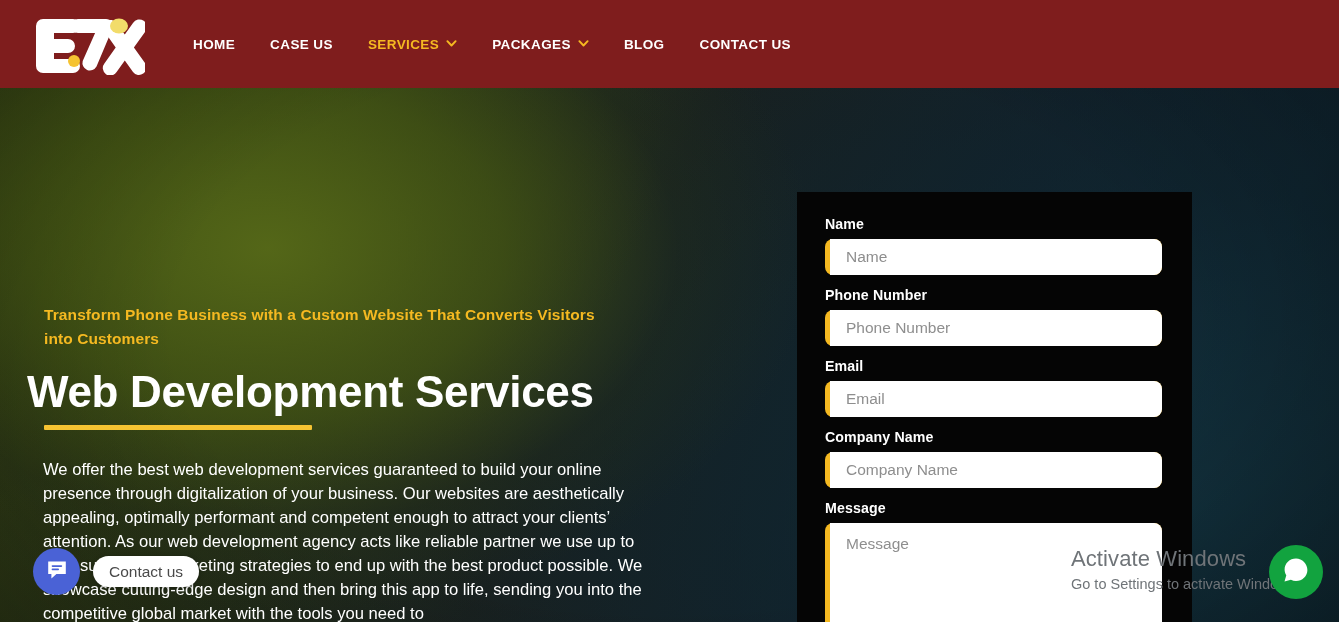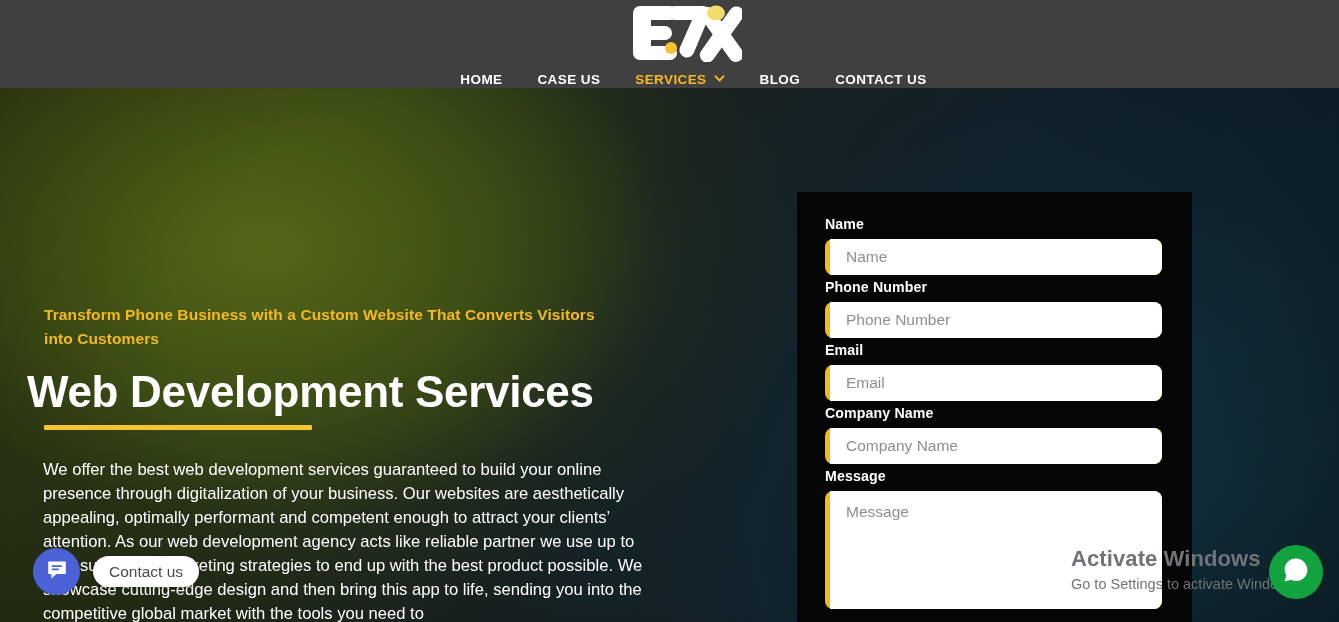--- a/index.html
+++ b/index.html
@@ -15,25 +15,24 @@
     background: #16171c;
     position: relative;
   }
 
   
   .header {
     position: absolute;
     top: 0; left: 0;
     width: 1339px;
     height: 88px;
-    background: #404040;
+    background: #7f1d1d;
     display: flex;
     align-items: center;
     z-index: 40;
-    flex-direction: column;
   }
 
   .logo {
     margin-left: 33px;
     width: 112px;
     height: 62px;
     position: relative;
     display: block;
   }
   .logo svg { display: block; }
@@ -151,21 +150,21 @@
     position: absolute;
     left: 797px;
     top: 192px;
     width: 395px;
     height: 430px;
     background: #050505;
     padding: 24px 30px 0 28px;
     z-index: 20;
   }
 
-  .field { margin-bottom: 4px; }
+  .field { margin-bottom: 12px; }
 
   .field-label {
     color: #ffffff;
     font-size: 14.2px;
     font-weight: bold;
     margin-bottom: 7px;
     letter-spacing: 0.1px;
   }
 
   .input-wrap {
@@ -257,21 +256,21 @@
     position: absolute;
     left: 1071px;
     top: 546px;
     z-index: 55;
     pointer-events: none;
     user-select: none;
   }
   .wm-title {
     color: #6f7478;
     font-size: 22px;
-    font-weight: 700;
+    font-weight: 400;
     line-height: 1.2;
     letter-spacing: 0.1px;
   }
   .wm-sub {
     color: #6f7478;
     font-size: 14.5px;
     font-weight: 400;
     margin-top: 4px;
     white-space: nowrap;
   }
@@ -297,20 +296,28 @@
 
   <nav class="nav">
     <div class="nav-item">
       <span>HOME</span>
     </div>
     <div class="nav-item">
       <span>CASE US</span>
     </div>
     <div class="nav-item active">
       <span>SERVICES</span>
+      <span class="chev">
+        <svg width="11" height="11" viewBox="0 0 12 12">
+            <path d="M1.5 3.5 L6 8.2 L10.5 3.5" fill="none" stroke="#f5b921" stroke-width="2.1" stroke-linecap="round" stroke-linejoin="round"></path>
+          </svg>
+      </span>
+    </div>
+    <div class="nav-item">
+      <span>PACKAGES</span>
       <span class="chev">
         <svg width="11" height="11" viewBox="0 0 12 12">
             <path d="M1.5 3.5 L6 8.2 L10.5 3.5" fill="none" stroke="#f5b921" stroke-width="2.1" stroke-linecap="round" stroke-linejoin="round"></path>
           </svg>
       </span>
     </div>
     <div class="nav-item">
       <span>BLOG</span>
     </div>
     <div class="nav-item">

